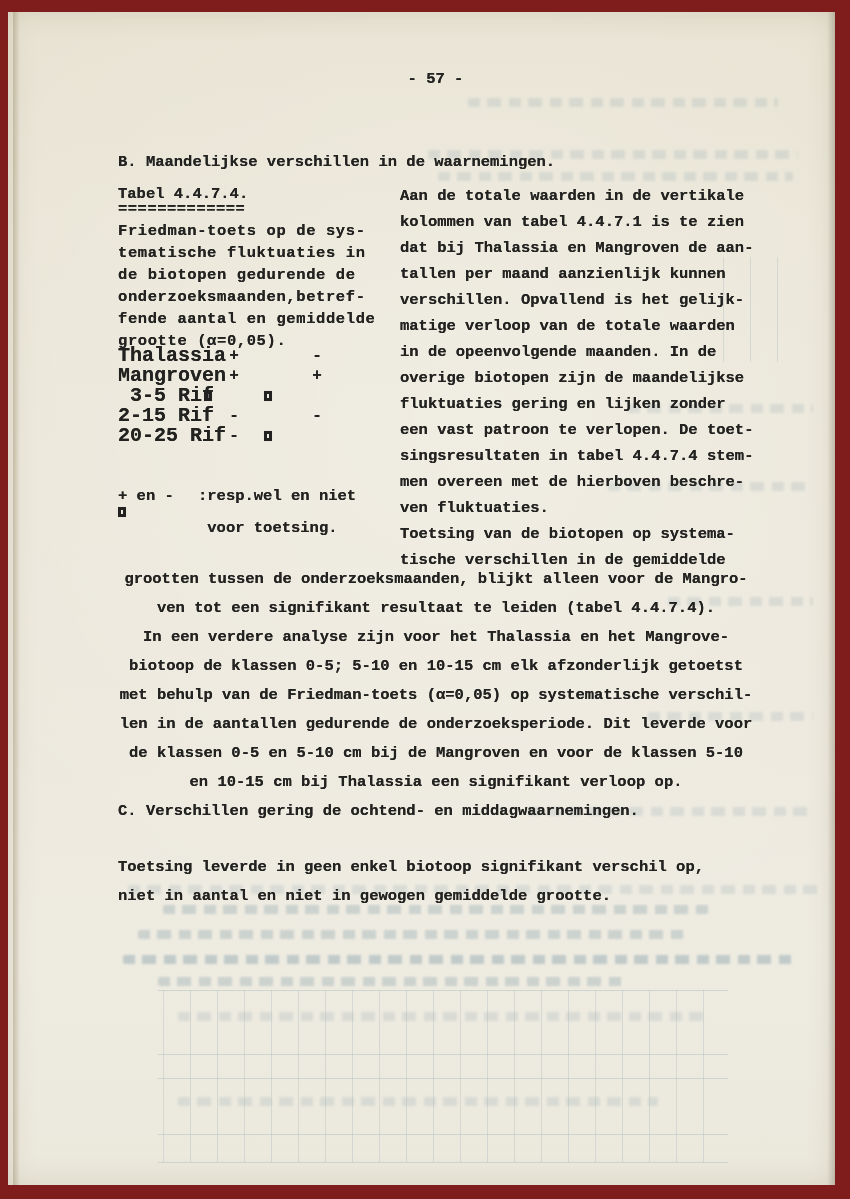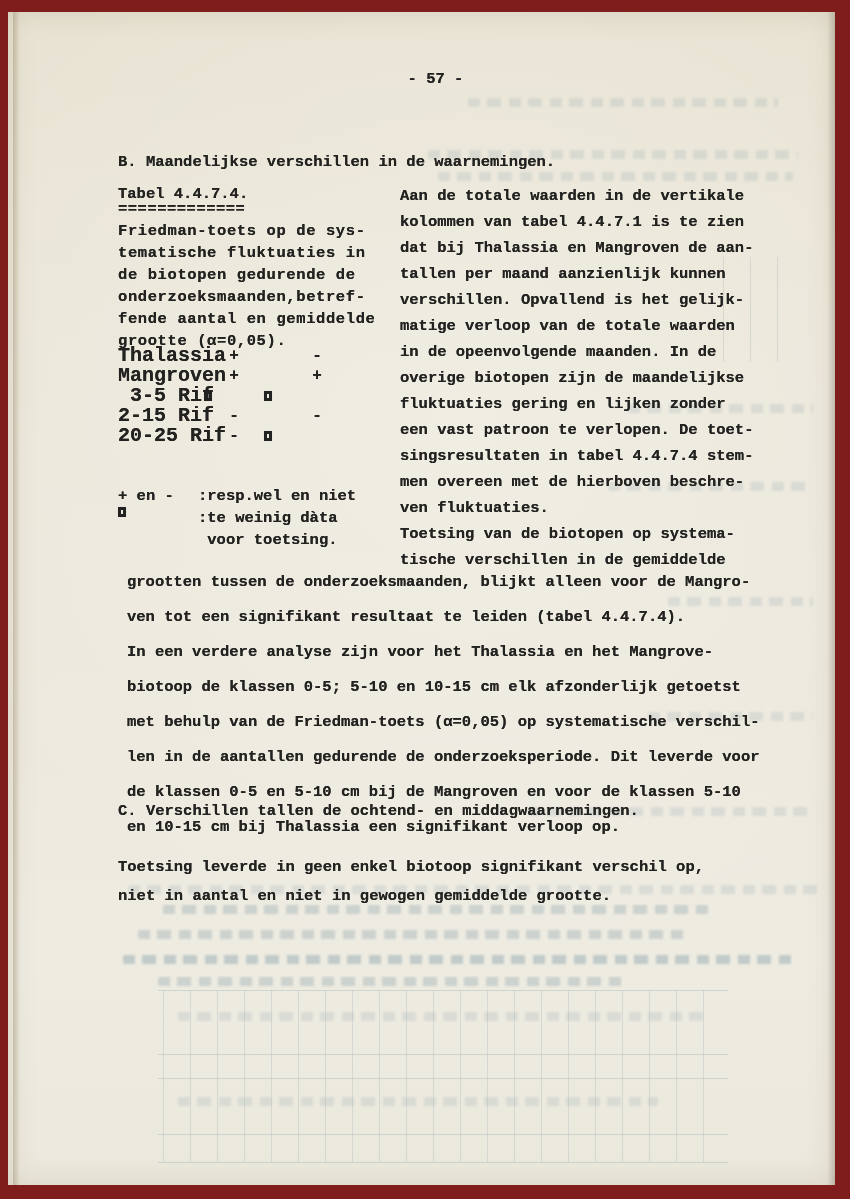--- a/index.html
+++ b/index.html
@@ -49,21 +49,21 @@
   .mini-row .c-sym{text-align:center;color:var(--ink);font-size:16px;font-weight:700;text-shadow:0 0 0.6px rgba(30,30,28,0.85);}
   .mini-head{height:19px;margin-bottom:1px;}
   .mini-head .c-sym{font-size:15.5px;}
   .sq{display:inline-block;width:8px;height:10px;border:3px solid var(--ink);vertical-align:-1px;box-shadow:0 0 0.5px rgba(30,30,28,0.7);}
 
   .legend{position:absolute;top:465px;left:110px;width:290px;margin-top:8px;}
   .legend-row{display:grid;grid-template-columns:80px auto;line-height:22px;}
   .legend-row span{white-space:pre;color:var(--ink);font-size:15.5px;font-weight:700;text-shadow:0 0 0.6px rgba(30,30,28,0.85);}
 
   .right-col{top:171px;left:392px;width:362px;line-height:26px;}
-  .para-full{top:553px;left:119px;width:648px;line-height:35px;}
+  .para-full{top:553px;left:104px;width:648px;line-height:29px;text-align:center;}
   .heading-c{top:786px;left:110px;}
   .closing{top:841px;left:110px;width:648px;line-height:29px;}
 
   
   .ghost{position:absolute;pointer-events:none;}
   .ghost-text{
     height:9px;opacity:0.42;filter:blur(1px);border-radius:2px;
     background:repeating-linear-gradient(90deg,var(--bleed) 0 12px,transparent 12px 19px,var(--bleed) 19px 33px,transparent 33px 41px);
   }
   .ghost-text.light{opacity:0.25;}
@@ -147,21 +147,20 @@
     <div class="legend">
       <div class="legend-row">
         <span class="sym">+ en -</span>
         <span>:resp.wel en niet</span>
       </div>
       <div class="legend-row">
         <span class="sym"></span>
       </div>
       <div class="legend-row">
         <span class="sym sq"></span>
-        <span>:te weinig dàta</span>
       </div>
       <div class="legend-row">
         <span class="sym"></span>
         <span> voor toetsing.</span>
       </div>
     </div>
 
     <div class="tw right-col">Aan de totale waarden in de vertikale
 kolommen van tabel 4.4.7.1 is te zien
 dat bij Thalassia en Mangroven de aan-
@@ -180,19 +179,19 @@
 
     <div class="tw para-full">grootten tussen de onderzoeksmaanden, blijkt alleen voor de Mangro-
 ven tot een signifikant resultaat te leiden (tabel 4.4.7.4).
 In een verdere analyse zijn voor het Thalassia en het Mangrove-
 biotoop de klassen 0-5; 5-10 en 10-15 cm elk afzonderlijk getoetst
 met behulp van de Friedman-toets (α=0,05) op systematische verschil-
 len in de aantallen gedurende de onderzoeksperiode. Dit leverde voor
 de klassen 0-5 en 5-10 cm bij de Mangroven en voor de klassen 5-10
 en 10-15 cm bij Thalassia een signifikant verloop op.</div>
 
-    <div class="tw heading-c">C. Verschillen tallen de ochtend- en middagwaarnemingen.</div>
+    <div class="tw heading-c">C. Verschillen gering de ochtend- en middagwaarnemingen.</div>
 
     <div class="tw closing">Toetsing leverde in geen enkel biotoop signifikant verschil op,
 niet in aantal en niet in gewogen gemiddelde grootte.</div>
 
   </div>
 </div>
 
 </body></html>

